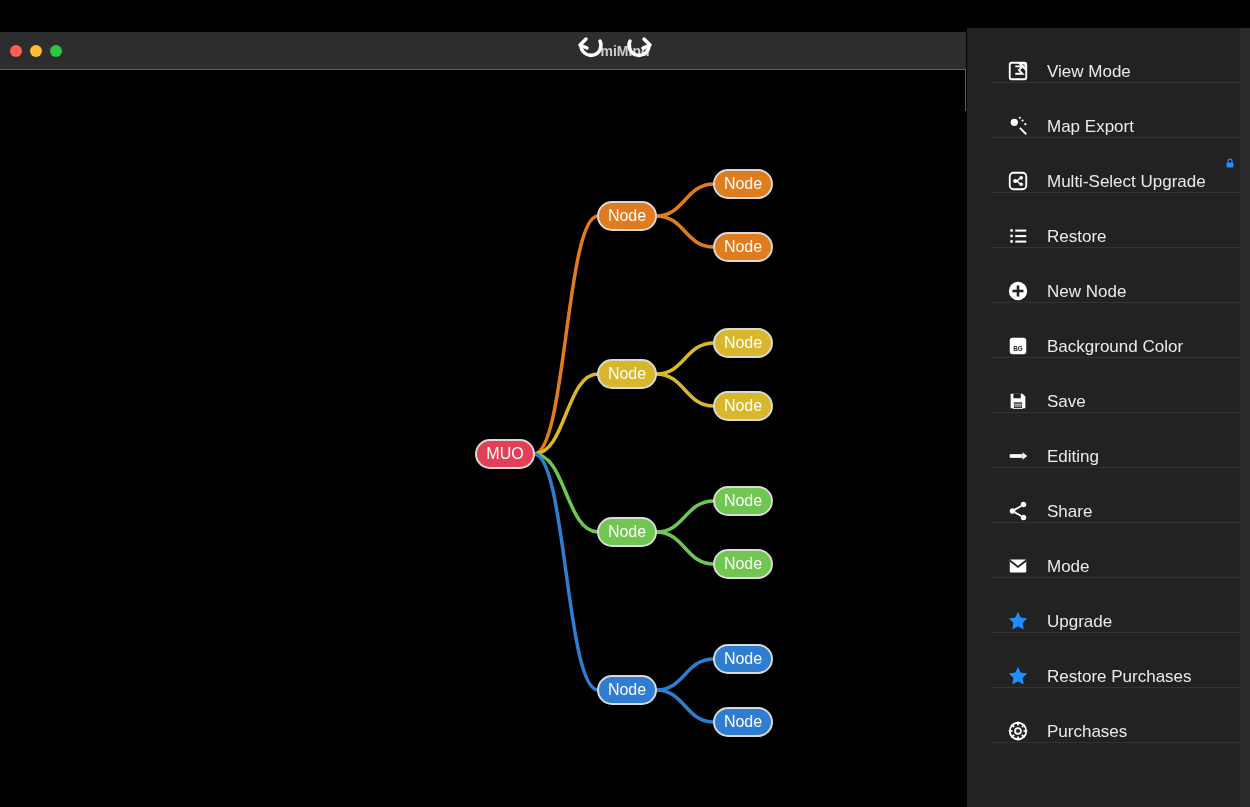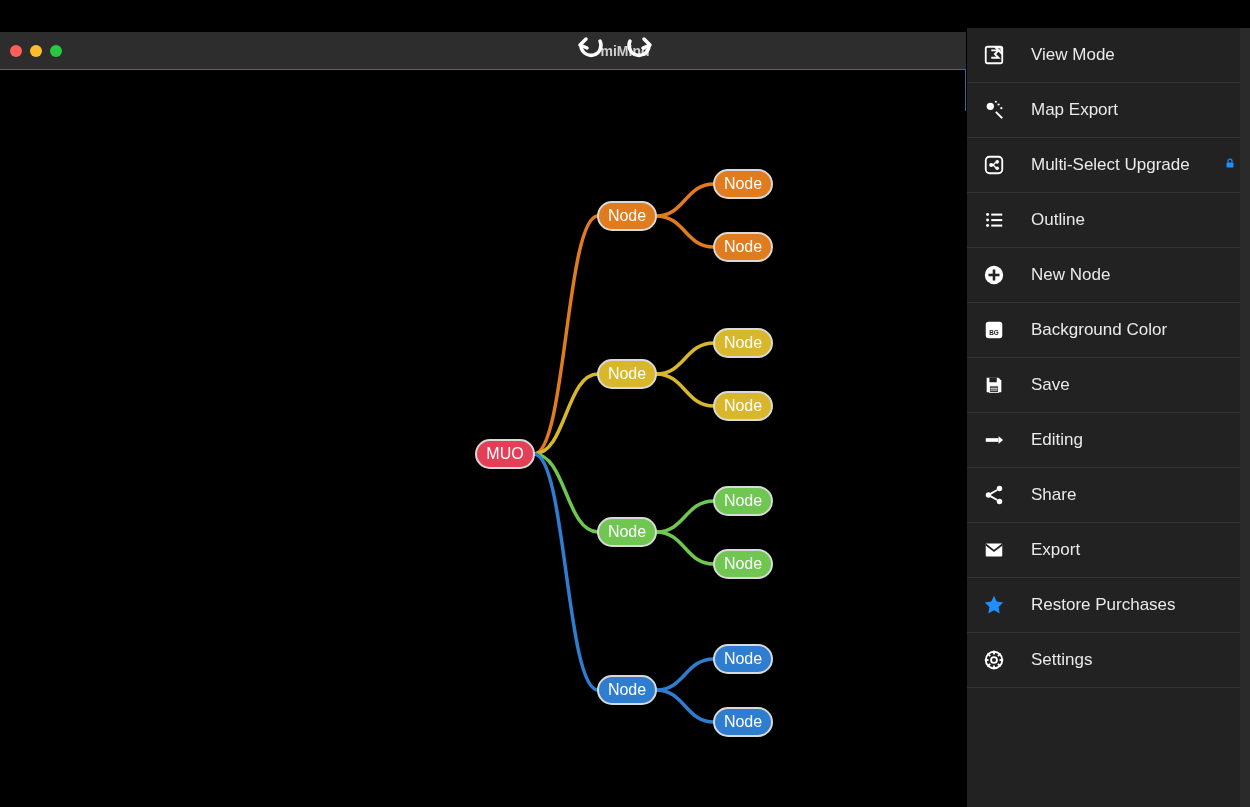--- a/index.html
+++ b/index.html
@@ -85,28 +85,29 @@
   
   .right-gutter {
     position: absolute;
     top: 28px; right: 0;
     width: 10px; height: 779px;
     background: #2a2a2a;
   }
   .menu-item {
     height: 55px;
     display: flex;
-    align-items: center;
+    align-items: flex-end;
     padding: 0 16px;
     color: #eaeaea;
     font-size: 17px;
     border-bottom: 1px solid #333;
     cursor: pointer;
-    gap: 26px;
+    gap: 18px;
     position: relative;
+    margin-left: 24px;
   }
   .menu-item .micon {
     width: 22px; height: 22px;
     display: flex; align-items: center; justify-content: center;
     flex: none;
     color: #fff;
   }
   .menu-item .lock {
     position: absolute;
     right: 14px;
@@ -279,21 +280,21 @@
       <span class="micon">
         <svg width="22" height="22" viewBox="0 0 24 24">
           <circle cx="5" cy="6" r="1.6" fill="#fff"></circle>
           <circle cx="5" cy="12" r="1.6" fill="#fff"></circle>
           <circle cx="5" cy="18" r="1.6" fill="#fff"></circle>
           <rect x="9" y="5" width="12" height="2.2" fill="#fff"></rect>
           <rect x="9" y="11" width="12" height="2.2" fill="#fff"></rect>
           <rect x="9" y="17" width="12" height="2.2" fill="#fff"></rect>
         </svg>
       </span>
-      <span>Outline</span>
+      <span>Restore</span>
     </div>
     <div class="menu-item">
       <span class="micon">
         <svg width="22" height="22" viewBox="0 0 24 24">
           <circle cx="12" cy="12" r="10" fill="#fff"></circle>
           <rect x="10.6" y="6" width="2.8" height="12" fill="#222"></rect>
           <rect x="6" y="10.6" width="12" height="2.8" fill="#222"></rect>
         </svg>
       </span>
       <span>New Node</span>
@@ -340,21 +341,29 @@
       </span>
       <span>Share</span>
     </div>
     <div class="menu-item">
       <span class="micon">
         <svg width="22" height="22" viewBox="0 0 24 24">
           <rect x="3" y="5" width="18" height="14" rx="1" fill="#fff"></rect>
           <path d="M3 6l9 7 9-7" fill="none" stroke="#222" stroke-width="2"></path>
         </svg>
       </span>
-      <span>Export</span>
+      <span>Mode</span>
+    </div>
+    <div class="menu-item">
+      <span class="micon star-icon">
+        <svg width="22" height="22" viewBox="0 0 24 24">
+          <path fill="#1f8fff" d="M12 2l2.9 6.3L22 9.3l-5 4.9 1.2 7L12 17.8 5.8 21.2 7 14.2 2 9.3l7.1-1z"></path>
+        </svg>
+      </span>
+      <span>Upgrade</span>
     </div>
     <div class="menu-item">
       <span class="micon star-icon">
         <svg width="22" height="22" viewBox="0 0 24 24">
           <path fill="#1f8fff" d="M12 2l2.9 6.3L22 9.3l-5 4.9 1.2 7L12 17.8 5.8 21.2 7 14.2 2 9.3l7.1-1z"></path>
         </svg>
       </span>
       <span>Restore Purchases</span>
     </div>
     <div class="menu-item">
@@ -367,16 +376,16 @@
             <line x1="12" y1="18" x2="12" y2="22"></line>
             <line x1="7.757359312880715" y1="16.242640687119284" x2="4.928932188134525" y2="19.071067811865476"></line>
             <line x1="6" y1="12" x2="2" y2="12.000000000000002"></line>
             <line x1="7.757359312880714" y1="7.757359312880715" x2="4.928932188134523" y2="4.928932188134525"></line>
             <line x1="11.999999999999998" y1="6" x2="11.999999999999998" y2="2"></line>
             <line x1="16.242640687119284" y1="7.757359312880714" x2="19.071067811865476" y2="4.928932188134523"></line>
           </g>
           <circle cx="12" cy="12" r="9" fill="none" stroke="#fff" stroke-width="2"></circle>
         </svg>
       </span>
-      <span>Settings</span>
+      <span>Purchases</span>
     </div>
   </div>
 <div class="right-gutter"></div>
 
 </body></html>

